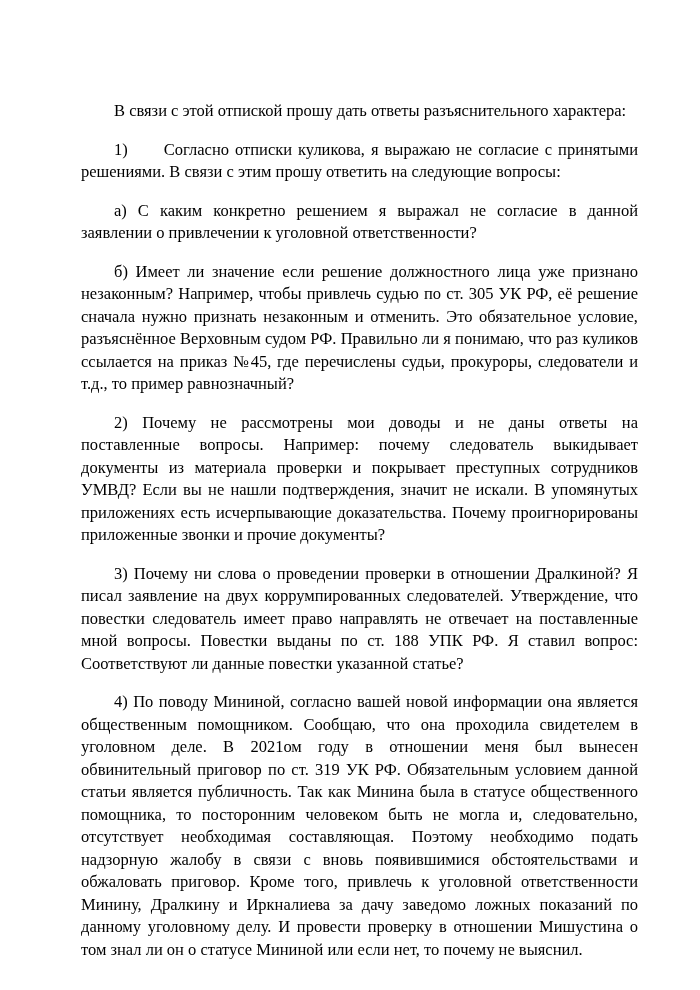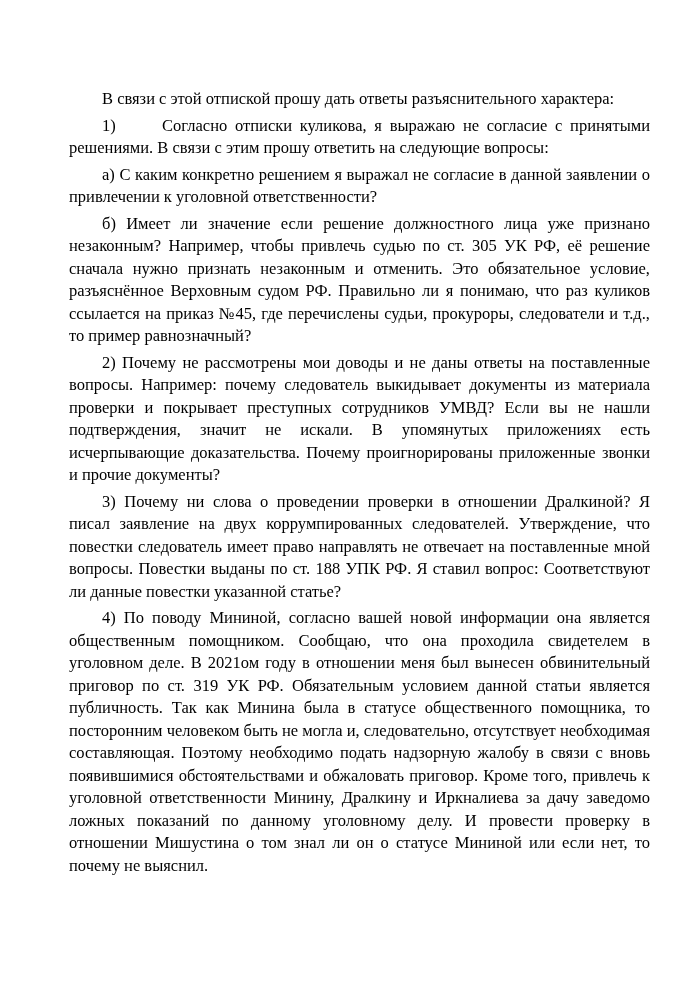--- a/index.html
+++ b/index.html
@@ -26,21 +26,21 @@
     left: 65px;
     top: 84px;
     width: 589px;
     font-family: "Liberation Serif", "DejaVu Serif", serif;
     font-size: 16.5px;
     line-height: 22.5px;
     color: #000000;
     -webkit-font-smoothing: antialiased;
   }
   .page-text p {
-    margin: 4px;
+    margin: 16px;
     padding: 0;
     text-align: justify;
     text-indent: 33px;
   }
   .page-text p.cont-next-page {
     
     text-align-last: justify;
   }
 </style>
 </head>

